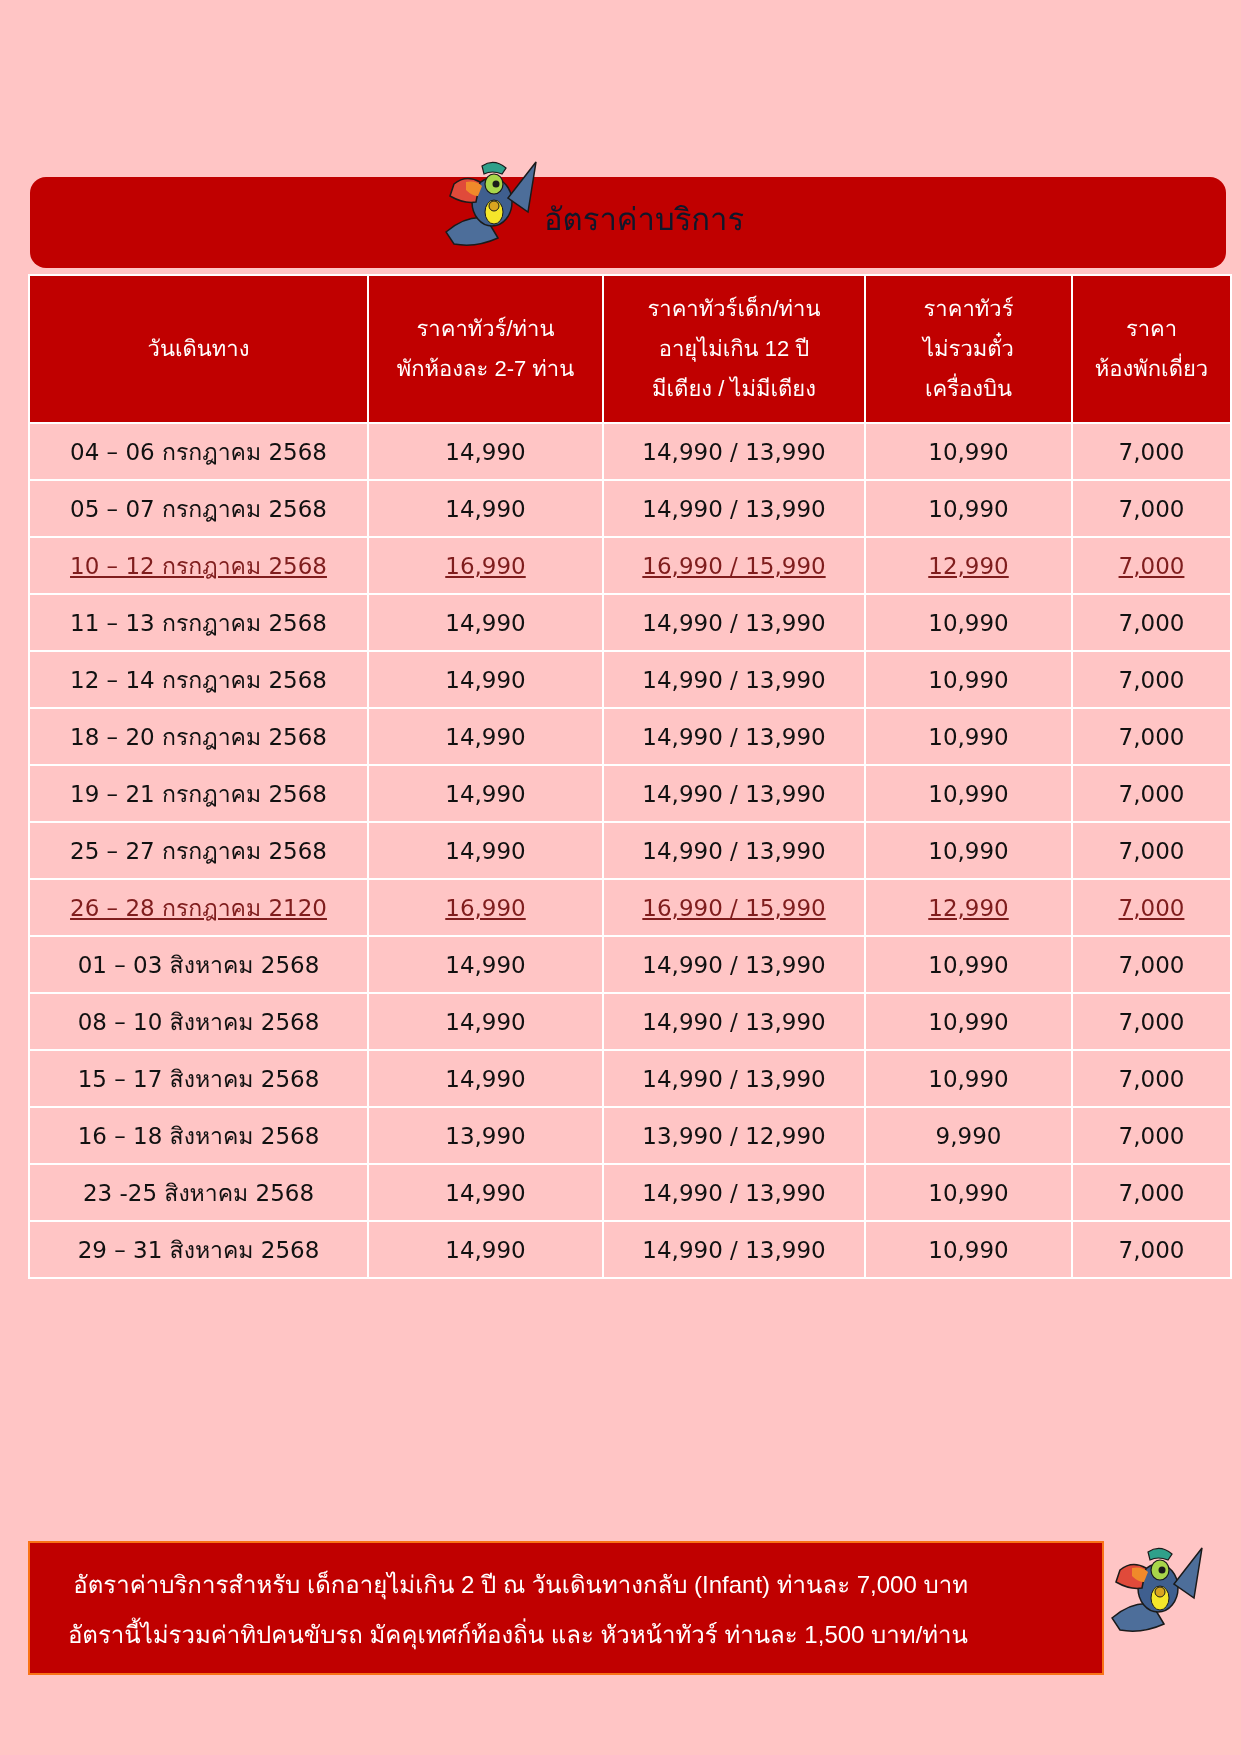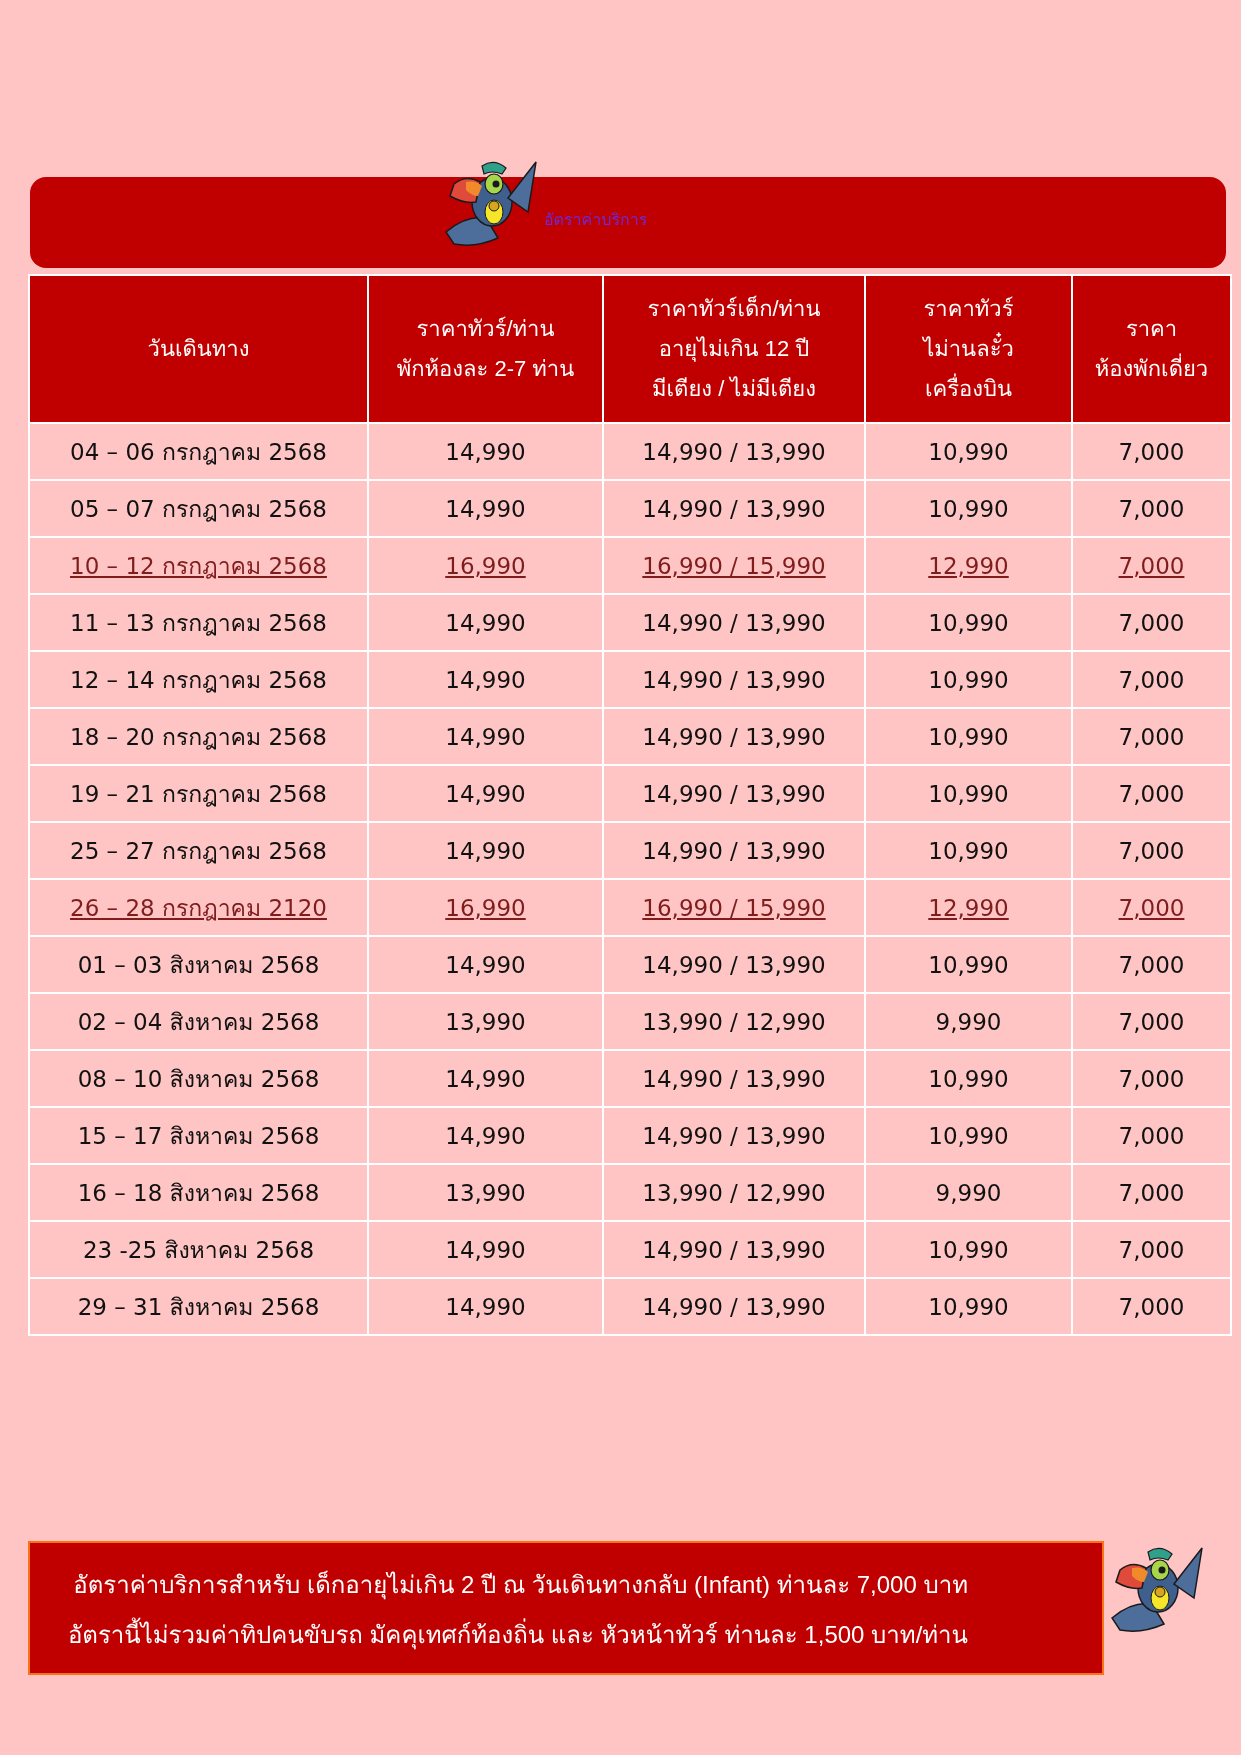--- a/index.html
+++ b/index.html
@@ -13,22 +13,22 @@
   .banner {
     position: absolute;
     left: 30px; top: 177px;
     width: 1196px; height: 91px;
     background: #c00000;
     border-radius: 16px;
   }
   .banner-title {
     position: absolute;
     left: 544px; top: 200px;
-    color: #6d28d9;
-    font-size: 16px;
+    color: #0f172a;
+    font-size: 31px;
     line-height: 40px;
     font-family: "Liberation Sans", "DejaVu Sans", sans-serif;
   }
   .mascot {
     position: absolute;
   }
   .mascot-top { left: 436px; top: 160px; width: 104px; height: 92px; }
   .mascot-bottom { left: 1102px; top: 1546px; width: 104px; height: 92px; }
 
   table.rates {
@@ -119,21 +119,21 @@
         <span class="hdr-line">ราคาทัวร์/ท่าน</span>
         <span class="hdr-line">พักห้องละ 2-7 ท่าน</span>
       </th>
       <th>
         <span class="hdr-line">ราคาทัวร์เด็ก/ท่าน</span>
         <span class="hdr-line">อายุไม่เกิน 12 ปี</span>
         <span class="hdr-line">มีเตียง / ไม่มีเตียง</span>
       </th>
       <th>
         <span class="hdr-line">ราคาทัวร์</span>
-        <span class="hdr-line">ไม่านละั๋ว</span>
+        <span class="hdr-line">ไม่รวมตั๋ว</span>
         <span class="hdr-line">เครื่องบิน</span>
       </th>
       <th>
         <span class="hdr-line">ราคา</span>
         <span class="hdr-line">ห้องพักเดี่ยว</span>
       </th>
     </tr>
   </thead>
   <tbody id="rows-body">
       <tr>
@@ -197,27 +197,20 @@
         <td>16,990</td>
         <td>16,990 / 15,990</td>
         <td>12,990</td>
         <td>7,000</td>
       </tr>
       <tr>
         <td>01 – 03 สิงหาคม 2568</td>
         <td>14,990</td>
         <td>14,990 / 13,990</td>
         <td>10,990</td>
-        <td>7,000</td>
-      </tr>
-      <tr>
-        <td>02 – 04 สิงหาคม 2568</td>
-        <td>13,990</td>
-        <td>13,990 / 12,990</td>
-        <td>9,990</td>
         <td>7,000</td>
       </tr>
       <tr>
         <td>08 – 10 สิงหาคม 2568</td>
         <td>14,990</td>
         <td>14,990 / 13,990</td>
         <td>10,990</td>
         <td>7,000</td>
       </tr>
       <tr>

